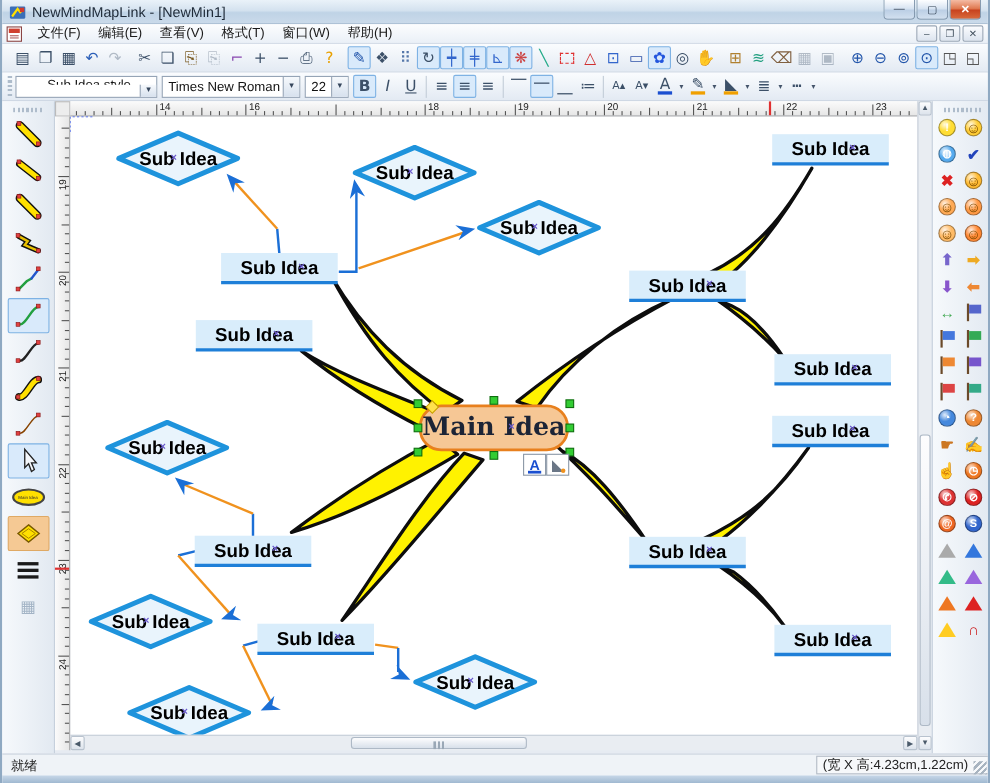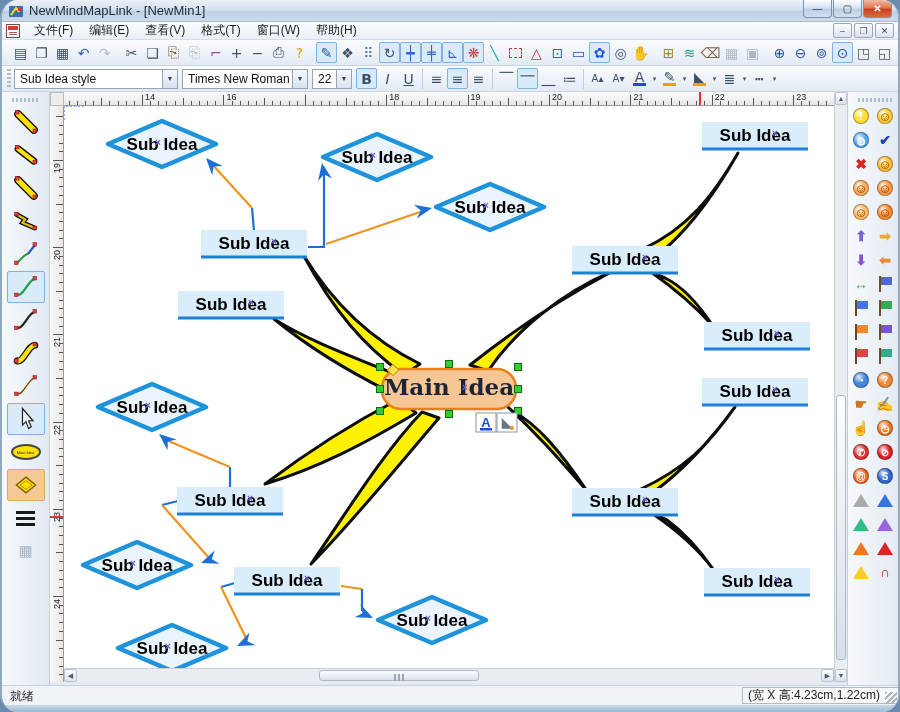--- a/index.html
+++ b/index.html
@@ -1,18 +1,18 @@
 <!DOCTYPE html>
 <html><head>
 <meta charset="utf-8">
 <style>
   html,body{margin:0;padding:0;background:#6B8CAD;font-family:"Liberation Sans",sans-serif;}
   *{box-sizing:border-box;}
   .window{position:relative;width:900px;height:712px;background:#EFF3F8;overflow:hidden;
-    border-left:2px solid #8FA9C2;border-right:2px solid #8FA9C2;border-radius:18px;}
+    border-left:2px solid #8FA9C2;border-right:2px solid #8FA9C2;}
   
   .titlebar{position:absolute;left:0;top:0;width:100%;height:22px;
     background:linear-gradient(#EAF2F9,#D4E2EF 45%,#BFD3E6 55%,#CADAEA);
     display:flex;align-items:center;padding-left:6px;border-bottom:1px solid #A8BDD2;}
   .app-icon{width:16px;height:16px;margin-right:5px;}
   .title-text{font-size:13px;color:#1E2A38;}
   .win-buttons{position:absolute;right:6px;top:0;display:flex;}
   .wbtn{width:29px;height:18px;border:1px solid #7E93A9;border-top:none;border-radius:0 0 4px 4px;
     display:flex;align-items:center;justify-content:center;font-size:10px;color:#2D3C4E;
     background:linear-gradient(#FDFEFF,#D8E4F2 45%,#BCCFE5 55%,#D2E0EF);margin-left:1px;}
@@ -186,21 +186,21 @@
       <div class="tbtn" style="color: rgb(34, 85, 170);">⊖</div>
       <div class="tbtn" style="color: rgb(34, 85, 170);">⊚</div>
       <div class="tbtn active" style="color: rgb(34, 85, 170);">⊙</div>
       <div class="tbtn" style="color: rgb(85, 85, 85);">◳</div>
       <div class="tbtn" style="color: rgb(85, 85, 85);">◱</div>
       <div class="tbtn" style="color: rgb(85, 85, 85);">◰</div>
     </div>
 
   <div class="toolbar tb2" id="toolbar-format">
     <div class="grip"></div>
-    <div class="combo" style="width:164px;">
+    <div class="combo" style="width:129px;flex-direction:column;">
       <span class="cval">Sub Idea style</span>
       <span class="arrow">▼</span>
     </div>
     <div class="combo" style="width:126px;">
       <span class="cval">Times New Roman</span>
       <span class="arrow">▼</span>
     </div>
     <div class="combo" style="width:40px;">
       <span class="cval">22</span>
       <span class="arrow">▼</span>

